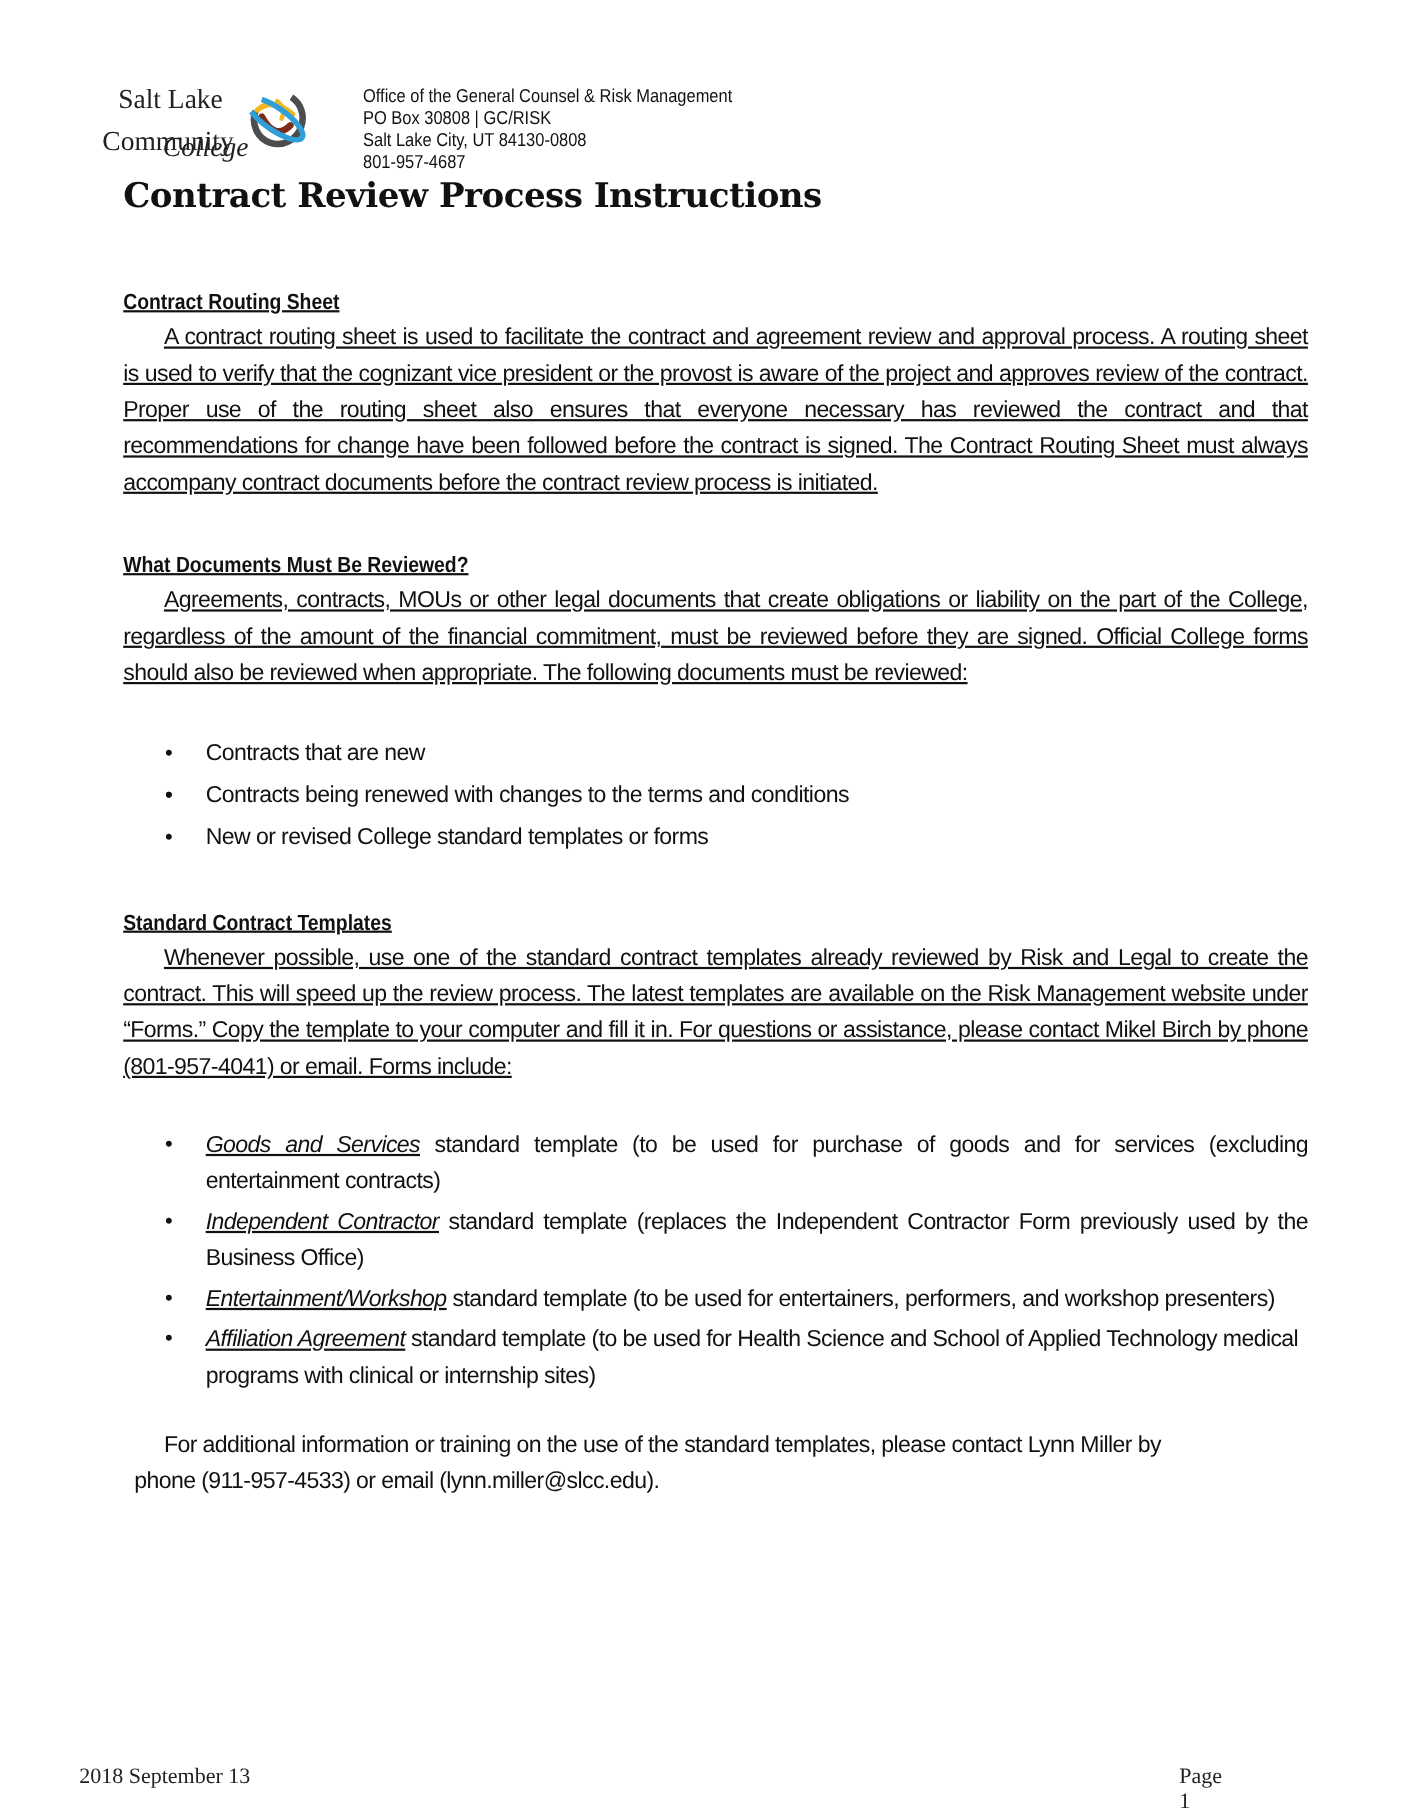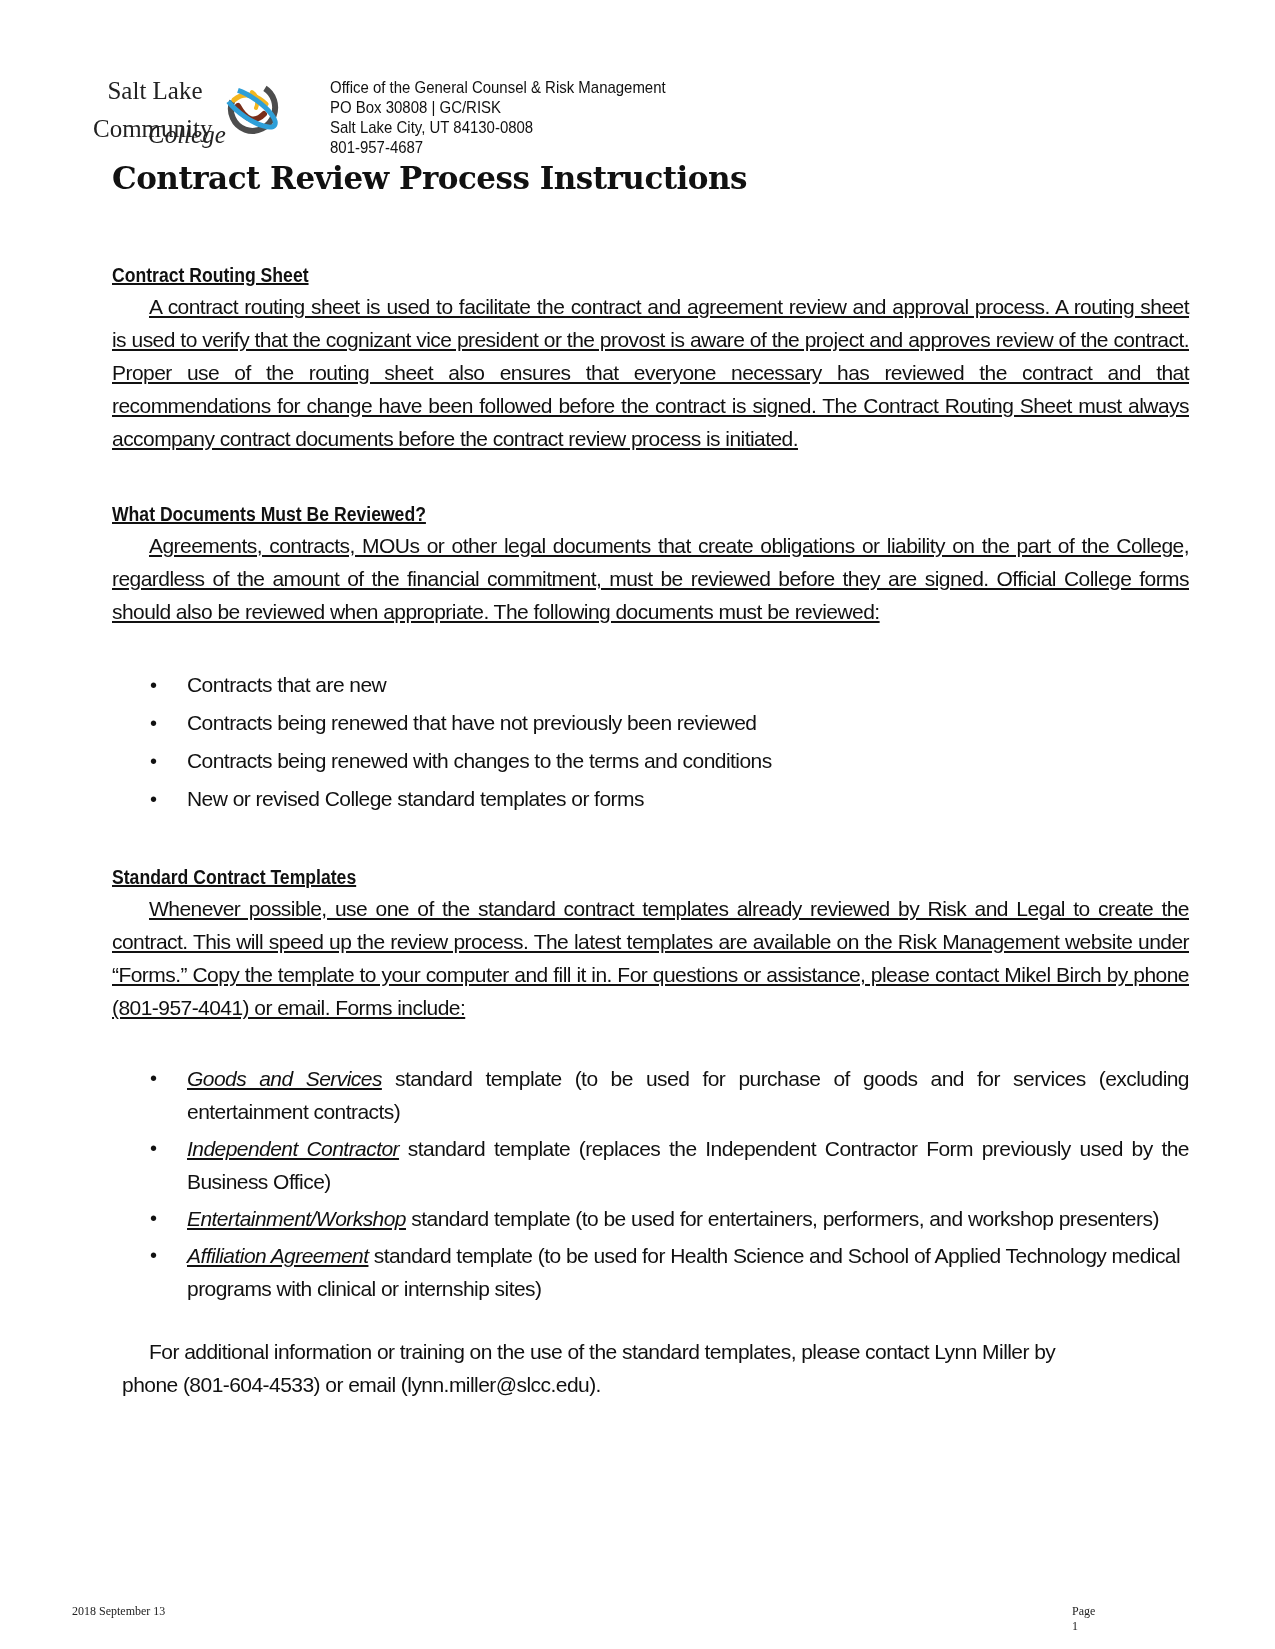--- a/index.html
+++ b/index.html
@@ -25,21 +25,21 @@
   .gap-m { height: 38px; }
   .bullets { list-style: none; margin: 0; padding: 0; }
   .bullets li { position: relative; padding-left: 75px; line-height: 38px; letter-spacing: -0.55px; }
   .bullets li .bullet { position: absolute; left: 38px; top: 0; font-size: 20px; }
   .bullets2 li { line-height: 33px; margin-bottom: 4px; text-align: justify; }
   .tmpl-name { font-style: italic; text-decoration: underline; }
   .closing { margin: 0; line-height: 33px; letter-spacing: -0.55px; }
   .closing .l1 { padding-left: 37px; }
   .closing .l2 { padding-left: 10px; }
 
-  .footer { position: absolute; top: 1604px; font-family: "Liberation Serif", serif; font-size: 12px; color: #222; }
+  .footer { position: absolute; top: 1604px; font-family: "Liberation Serif", serif; font-size: 20px; color: #222; }
   .footer-date { left: 72px; }
   .footer-page { left: 1072px; }
 </style>
 </head>
 <body>
 
 <div class="page">
 
   <div class="logo">
     <div class="logo-text logo-l1">Salt Lake</div>
@@ -70,21 +70,21 @@
 
     <div class="gap-l"></div>
 
     <h2 class="section-heading">What Documents Must Be Reviewed?</h2>
     <p class="para">Agreements, contracts, MOUs or other legal documents that create obligations or liability on the part of the College, regardless of the amount of the financial commitment, must be reviewed before they are signed. Official College forms should also be reviewed when appropriate.  The following documents must be reviewed:</p>
 
     <div class="gap-m"></div>
 
     <ul class="bullets">
       <li><span class="bullet">•</span><span>Contracts that are new</span></li>
-      <li><span class="bullet">•</span><span>Contracts being renewed that have not previously been reviewed</span></li>
+      <li><span class="bullet">•</span></li>
       <li><span class="bullet">•</span><span>Contracts being renewed with changes to the terms and conditions</span></li>
       <li><span class="bullet">•</span><span>New or revised College standard templates or forms</span></li>
     </ul>
 
     <div class="gap-l"></div>
 
     <h2 class="section-heading">Standard Contract Templates</h2>
     <p class="para">Whenever possible, use one of the standard contract templates already reviewed by Risk and Legal to create the contract.  This will speed up the review process.  The latest templates are available on the Risk Management website under “Forms.”  Copy the template to your computer and fill it in.  For questions or assistance, please contact Mikel Birch by phone (801-957-4041) or email.  Forms include:</p>
 
     <div class="gap-m"></div>
@@ -93,19 +93,19 @@
       <li><span class="bullet">•</span><span class="tmpl-name">Goods and Services</span><span> standard template (to be used for purchase of goods and for services (excluding entertainment contracts)</span></li>
       <li><span class="bullet">•</span><span class="tmpl-name">Independent Contractor</span><span> standard template (replaces the Independent Contractor Form previously used by the Business Office)</span></li>
       <li><span class="bullet">•</span><span class="tmpl-name">Entertainment/Workshop</span><span> standard template (to be used for entertainers, performers, and workshop presenters)</span></li>
       <li style="text-align:left;"><span class="bullet">•</span><span class="tmpl-name">Affiliation Agreement</span><span> standard template (to be used for Health Science and School of Applied Technology medical programs with clinical or internship sites)</span></li>
     </ul>
 
     <div style="height:26px;"></div>
 
     <div class="closing">
       <div class="l1">For additional information or training on the use of the standard templates, please contact Lynn Miller by</div>
-      <div class="l2">phone (801-604-4533) or email (lynn.miller@slcc.edu).</div>
+      <div class="l2">phone (911-957-4533) or email (lynn.miller@slcc.edu).</div>
     </div>
   </div>
 
   <div class="footer footer-date">2018 September 13</div>
   <div class="footer footer-page">Page 1</div>
 </div>
 
 </body></html>

